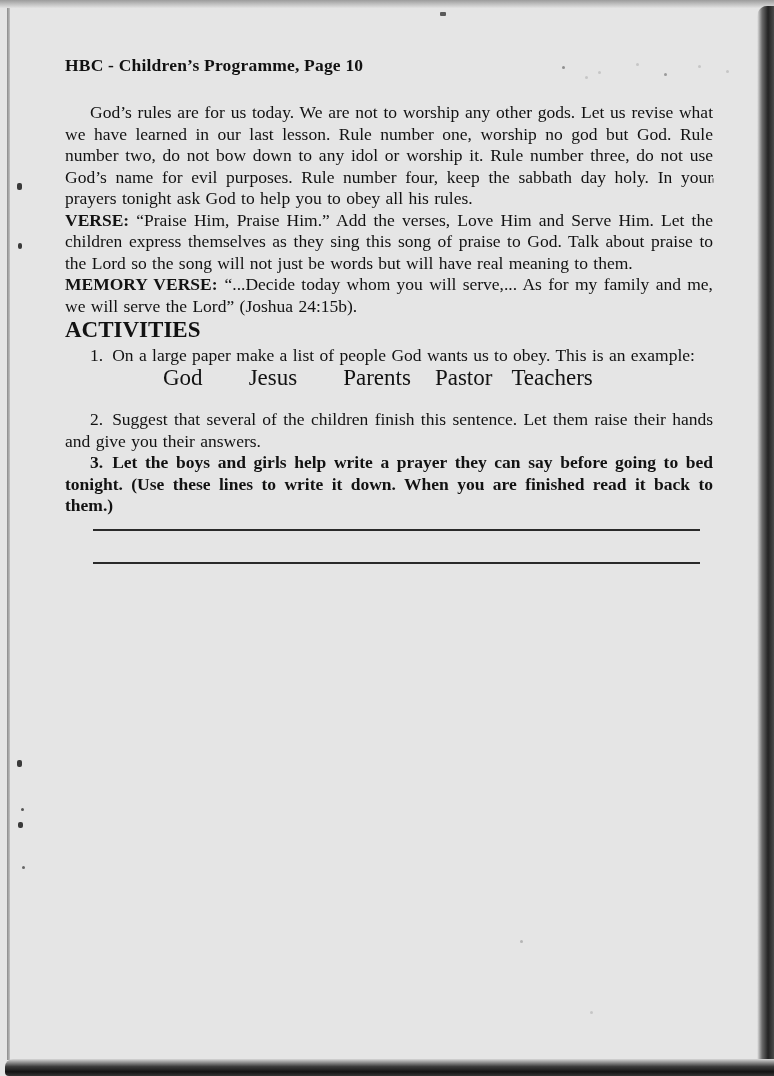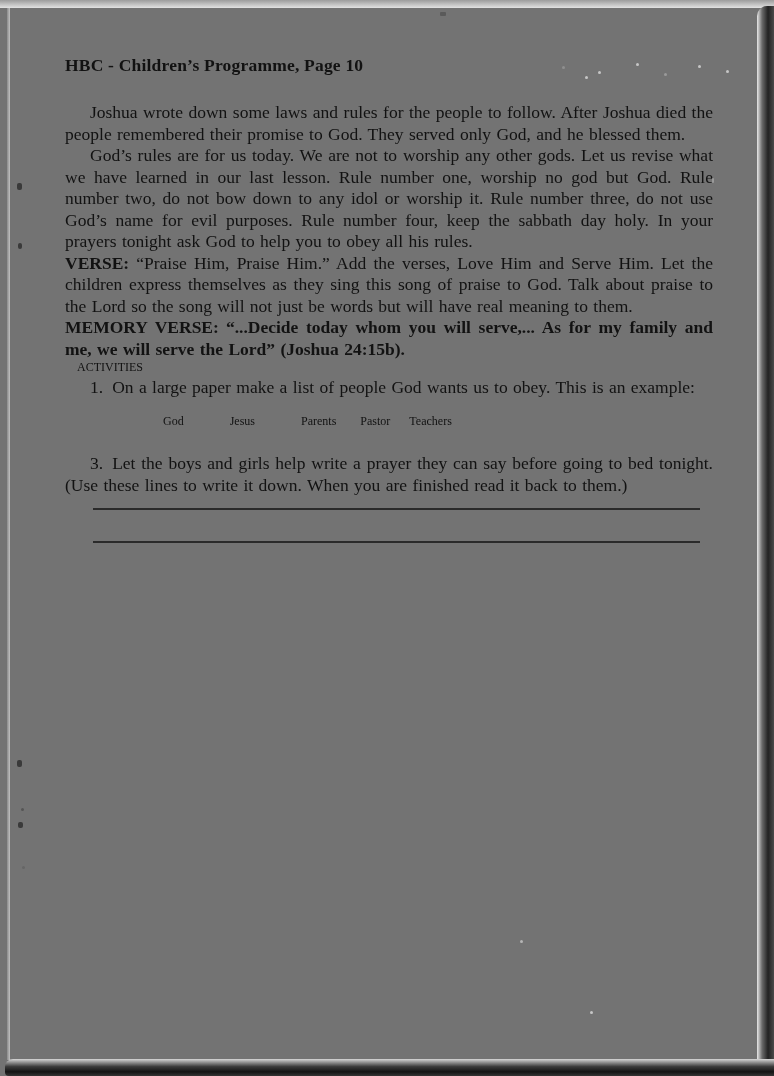--- a/index.html
+++ b/index.html
@@ -1,18 +1,18 @@
 <!DOCTYPE html>
 <html><head>
 <meta charset="utf-8">
 <style>
   html,body { margin:0; padding:0; background:#ffffff; }
   .scan {
     position:relative; width:774px; height:1076px;
-    background:#737373; overflow:hidden;
+    background:#e5e5e5; overflow:hidden;
     font-family:"Liberation Serif", serif; color:#121212;
   }
   
   .edge-top { position:absolute; left:0; top:0; width:774px; height:8px;
     background:linear-gradient(#9c9c9c,#e2e2e2); }
   .edge-left { position:absolute; left:7px; top:8px; width:3px; height:1052px;
     background:linear-gradient(90deg,#8a8a8a,#c2c2c2); }
   .edge-right { position:absolute; right:0; top:6px; width:17px; height:1062px;
     background:linear-gradient(90deg,#e8e8e8 0%,#6a6a6a 30%,#222 65%,#4a4a4a 100%);
     border-radius:10px 0 0 0; }
@@ -20,37 +20,37 @@
     background:linear-gradient(#d6d6d6 0%,#3a3a3a 45%,#141414 75%,#353535 100%);
     border-radius:8px 0 0 4px; }
 
   .content { position:absolute; left:65px; top:55px; width:648px; }
 
   .title { font-size:17.5px; font-weight:bold; margin:0 0 26px 0; letter-spacing:0.2px; }
   p.body { font-size:17.5px; line-height:21.5px; text-align:justify;
     margin:0; word-spacing:1px; }
   .indent { text-indent:25px; }
   .mb1 { margin-bottom:23px; } .mb2 { margin-bottom:21px; } .mb3 { margin-bottom:17px; }
-  .mb4 { margin-bottom:24px; } .mb5 { margin-bottom:22px;font-weight:bold; }
+  .mb4 { margin-bottom:24px; } .mb5 { margin-bottom:22px; }
   .lbl { margin-right:7px; }
-  .activities-heading { font-size:12px; font-weight:normal; margin:0 0 2px 12px; }
+  .activities-heading { font-size:23px; font-weight:bold; margin:0 0 2px 0; }
   .num { margin-right:9px; }
 
   .obedience { font-size:17.5px; line-height:21.5px; font-weight:bold; padding-left:76px; }
   .obedience .term { margin-right:24px; }
   .obedience .sep  { margin-right:30px; }
-  .names { font-size:12px; line-height:21.5px; padding-left:98px; margin-bottom:21px;margin-top:12px; }
+  .names { font-size:23px; line-height:21.5px; padding-left:98px; margin-bottom:21px; }
   .names span { margin-right:46px; }
   .names span:nth-child(3) { margin-right:24px; }
   .names span:nth-child(4) { margin-right:19px; }
   .names span:last-child { margin-right:0; }
 
   .blank { display:inline-block; width:133px; height:15px;
     border-bottom:2px solid #222; margin-left:5px; }
-  .item3 { margin-top:19px; }
+  .item3 { margin-top:19px;font-weight:bold; }
   .write-line { border-bottom:2px solid #2a2a2a; margin-left:28px; margin-right:13px; }
   .line1 { height:12px; } .line2 { height:31px; }
   .closing { margin-top:16px; }
 
   
   .speck { position:absolute; background:#3a3a3a; }
   .s1 { left:17px; top:183px; width:5px; height:7px; border-radius:2px; }
   .s2 { left:18px; top:243px; width:4px; height:6px; border-radius:2px; }
   .s3 { left:17px; top:760px; width:5px; height:7px; border-radius:2px; }
   .s4 { left:21px; top:808px; width:3px; height:3px; background:#555; border-radius:2px; }
@@ -72,35 +72,35 @@
   <div class="edge-top"></div>
   <div class="edge-left"></div>
   <div class="edge-right"></div>
   <div class="edge-bottom"></div>
 
   <div class="content">
 
     <h1 class="title">HBC - Children’s Programme, Page 10</h1>
 
 
-    <p class="body indent mb2">Joshua wrote down some laws and rules for the people to follow.  After Joshua died the people remembered their promise to God.  They served only God, and he blessed them.</p>
 
     <p class="body indent mb3">God’s rules are for us today.  We are not to worship any other gods.  Let us revise what we have learned in our last lesson.  Rule number one, worship no god but God.  Rule number two, do not bow down to any idol or worship it.  Rule number three, do not use God’s name for evil purposes.  Rule number four, keep the sabbath day holy.  In your prayers tonight ask God to help you to obey all his rules.</p>
 
     <p class="body mb4"><b class="lbl">VERSE:</b><span>“Praise Him, Praise Him.”  Add the verses, Love Him and Serve Him.  Let the children express themselves as they sing this song of praise to God.  Talk about praise to the Lord so the song will not just be words but will have real meaning to them.</span></p>
 
     <p class="body mb5"><b class="lbl">MEMORY VERSE:</b><span>“...Decide today whom you will serve,... As for my family and me, we will serve the Lord”  (Joshua 24:15b).</span></p>
 
     <h2 class="activities-heading">ACTIVITIES</h2>
 
     <p class="body indent"><span class="num">1.</span><span>On a large paper make a list of people God wants us to obey.  This is an example:</span></p>
 
 
     <div class="names"><span>God</span><span>Jesus</span><span>Parents</span><span>Pastor</span><span>Teachers</span></div>
 
+    <p class="body indent"><span class="num">2.</span><span>Suggest that several of the children finish this sentence.  Let them raise their hands and give you their answers.</span></p>
 
 
     <p class="body indent item3"><span class="num">3.</span><span>Let the boys and girls help write a prayer they can say before going to bed tonight.  (Use these lines to write it down.  When you are finished read it back to them.)</span></p>
 
     <div class="write-line line1"></div>
     <div class="write-line line2"></div>
 
 
   </div>
 

